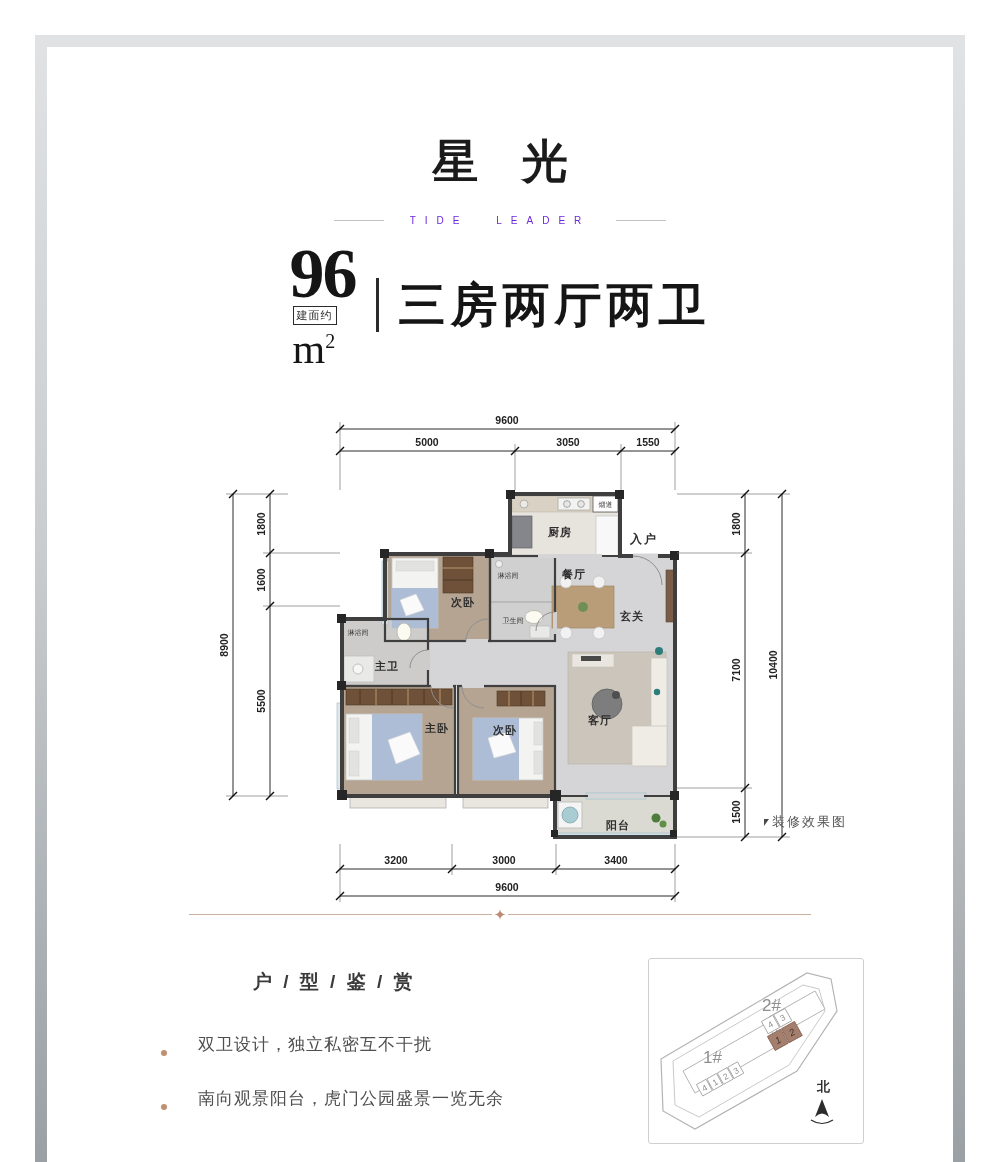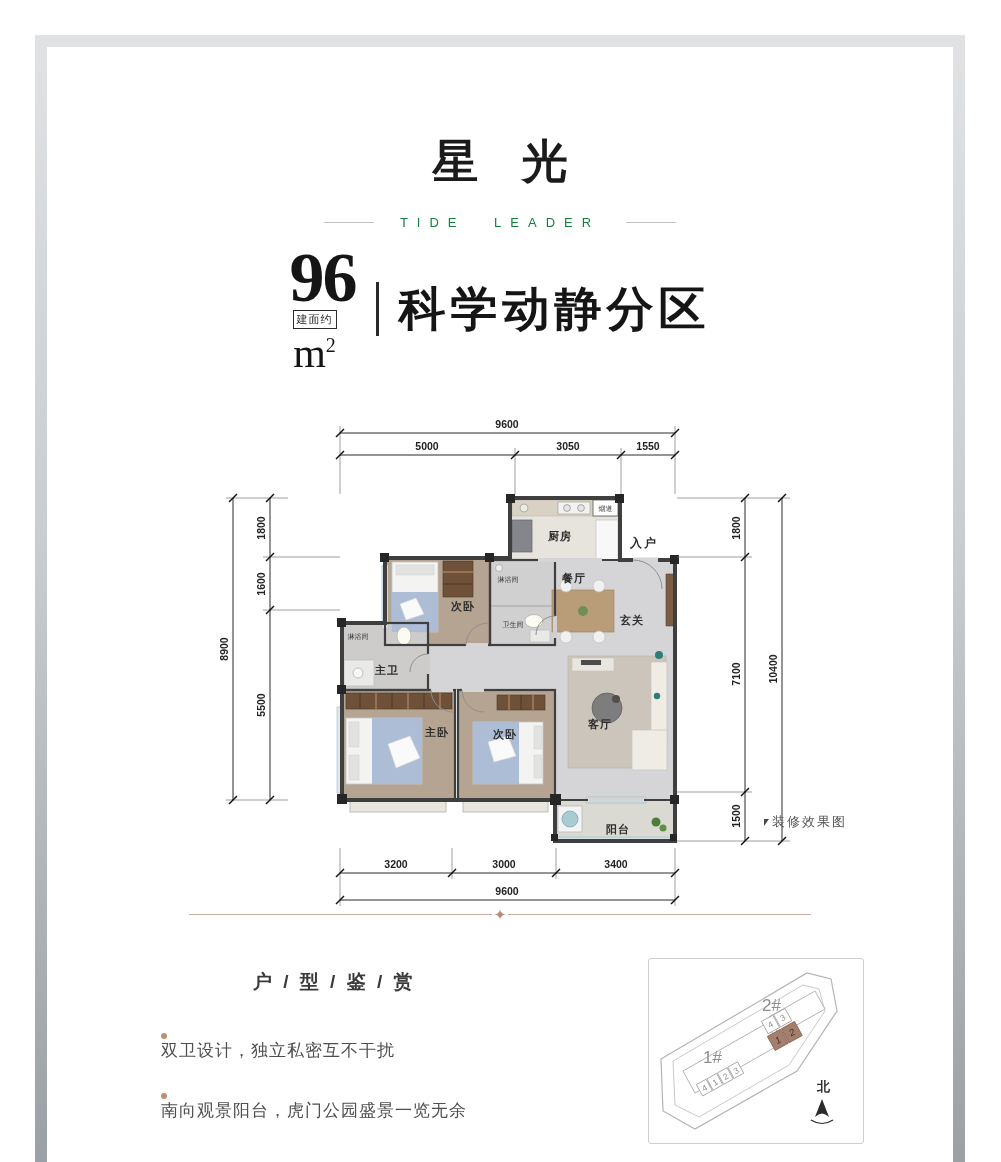--- a/index.html
+++ b/index.html
@@ -6,25 +6,25 @@
             font-family:"Liberation Sans",sans-serif;color:#333;}
   .frame{position:absolute;left:35px;top:35px;width:930px;height:1127px;
          background:linear-gradient(180deg,#e0e2e4 0%,#c9cdd0 45%,#9ba0a4 100%);}
   .page{position:absolute;left:12px;right:12px;top:12px;bottom:0;background:#fff;}
 
   
   .title{margin:84px 0 0 0;text-align:center;font-family:"Liberation Serif",serif;
          font-size:46px;font-weight:700;color:#1b1b1b;letter-spacing:16px;text-indent:16px;}
   .subtitle-row{margin-top:22px;display:flex;align-items:center;justify-content:center;gap:26px;}
   .subtitle-dash{width:50px;height:1px;background:#c3c3c3;}
-  .subtitle{font-size:13px;color:#15803d;letter-spacing:9px;word-spacing:16px;}
+  .subtitle{font-size:10px;color:#6d28d9;letter-spacing:9px;word-spacing:16px;}
   .spec-row{margin-top:16px;display:flex;align-items:center;justify-content:center;gap:20px;}
   .area-group{display:inline-flex;align-items:flex-start;font-family:"Liberation Serif",serif;color:#151515;flex-direction:column;}
   .area-num{font-size:70px;line-height:0.92;font-weight:700;letter-spacing:-2px;}
-  .area-col{display:inline-flex;flex-direction:column;align-items:center;justify-content:space-between;height:62px;margin-left:3px;}
+  .area-col{display:inline-flex;flex-direction:column;justify-content:space-between;height:62px;margin-left:3px;}
   .area-badge{border:1.5px solid #2b2b2b;font-family:"Liberation Sans",sans-serif;
               font-size:11px;padding:1px 3px;letter-spacing:1px;color:#2b2b2b;}
   .area-unit{font-size:42px;font-weight:400;line-height:0.9;}
   .area-unit sup{font-size:20px;}
   .spec-bar{width:3px;height:54px;background:#2a2a2a;}
   .layout-text{font-family:"Liberation Serif",serif;font-size:47px;font-weight:900;
                color:#151515;letter-spacing:5px;}
 
   
   .plan-wrap{position:relative;width:600px;height:540px;margin:36px auto 0 auto;}
@@ -45,21 +45,21 @@
   
   .divider{position:absolute;left:50%;top:860px;transform:translateX(-50%);
            width:622px;display:flex;align-items:center;}
   .divider .line{flex:1;height:1px;background:#ccb0a0;}
   .divider .star{color:#bd8a73;font-size:15px;line-height:1;margin:0 2px;}
 
   
   .features{position:absolute;left:160px;top:922px;}
   .features-title{font-size:19px;color:#3a3a3a;letter-spacing:3px;font-weight:600;margin-left:46px;}
   .features ul{list-style:none;margin:38px 0 0 -46px;padding:0;}
-  .features li{display:flex;align-items:flex-start;margin-bottom:31px;flex-direction:column;}
+  .features li{display:flex;align-items:flex-end;margin-bottom:31px;}
   .features .dot{width:6px;height:6px;border-radius:50%;background:#bf8f72;margin-right:31px;flex:none;}
   .features .btxt{font-size:17px;color:#4f4f4f;letter-spacing:1px;}
 
   .sitemap{position:absolute;left:601px;top:911px;width:214px;height:184px;
            background:#fff;border:1px solid #cfcfcf;border-radius:3px;}
   .t-bld{font-size:17px;fill:#8f8f8f;}
   .t-unit{font-size:8.5px;fill:#8f8f8f;}
   .t-unit-hl{font-size:9.5px;fill:#45332b;font-style:italic;}
   .t-north{font-size:13px;font-weight:700;fill:#2e2e2e;}
 </style>
@@ -79,21 +79,21 @@
 
   <div class="spec-row">
     <span class="area-group">
       <span class="area-num">96</span>
       <span class="area-col">
         <span class="area-badge">建面约</span>
         <span class="area-unit"><span>m</span><sup>2</sup></span>
       </span>
     </span>
     <span class="spec-bar"></span>
-    <span class="layout-text">科学动静分区</span>
+    <span class="layout-text">三房两厅两卫</span>
   </div>
 
   <div class="plan-wrap">
     <svg width="600" height="540" viewBox="0 0 600 540">
 
       <path d="M355,152 L475,152 L475,392 L355,392 L355,282 L228,282 L228,237 L355,237 Z" fill="#d5d5d7"></path>
       <rect x="310" y="90" width="110" height="62" fill="#e7e4de"></rect>
       <rect x="290" y="152" width="65" height="85" fill="#d0d0d0"></rect>
       <rect x="185" y="150" width="105" height="87" fill="#b5a492"></rect>
       <rect x="142" y="215" width="86" height="67" fill="#cdccca"></rect>

